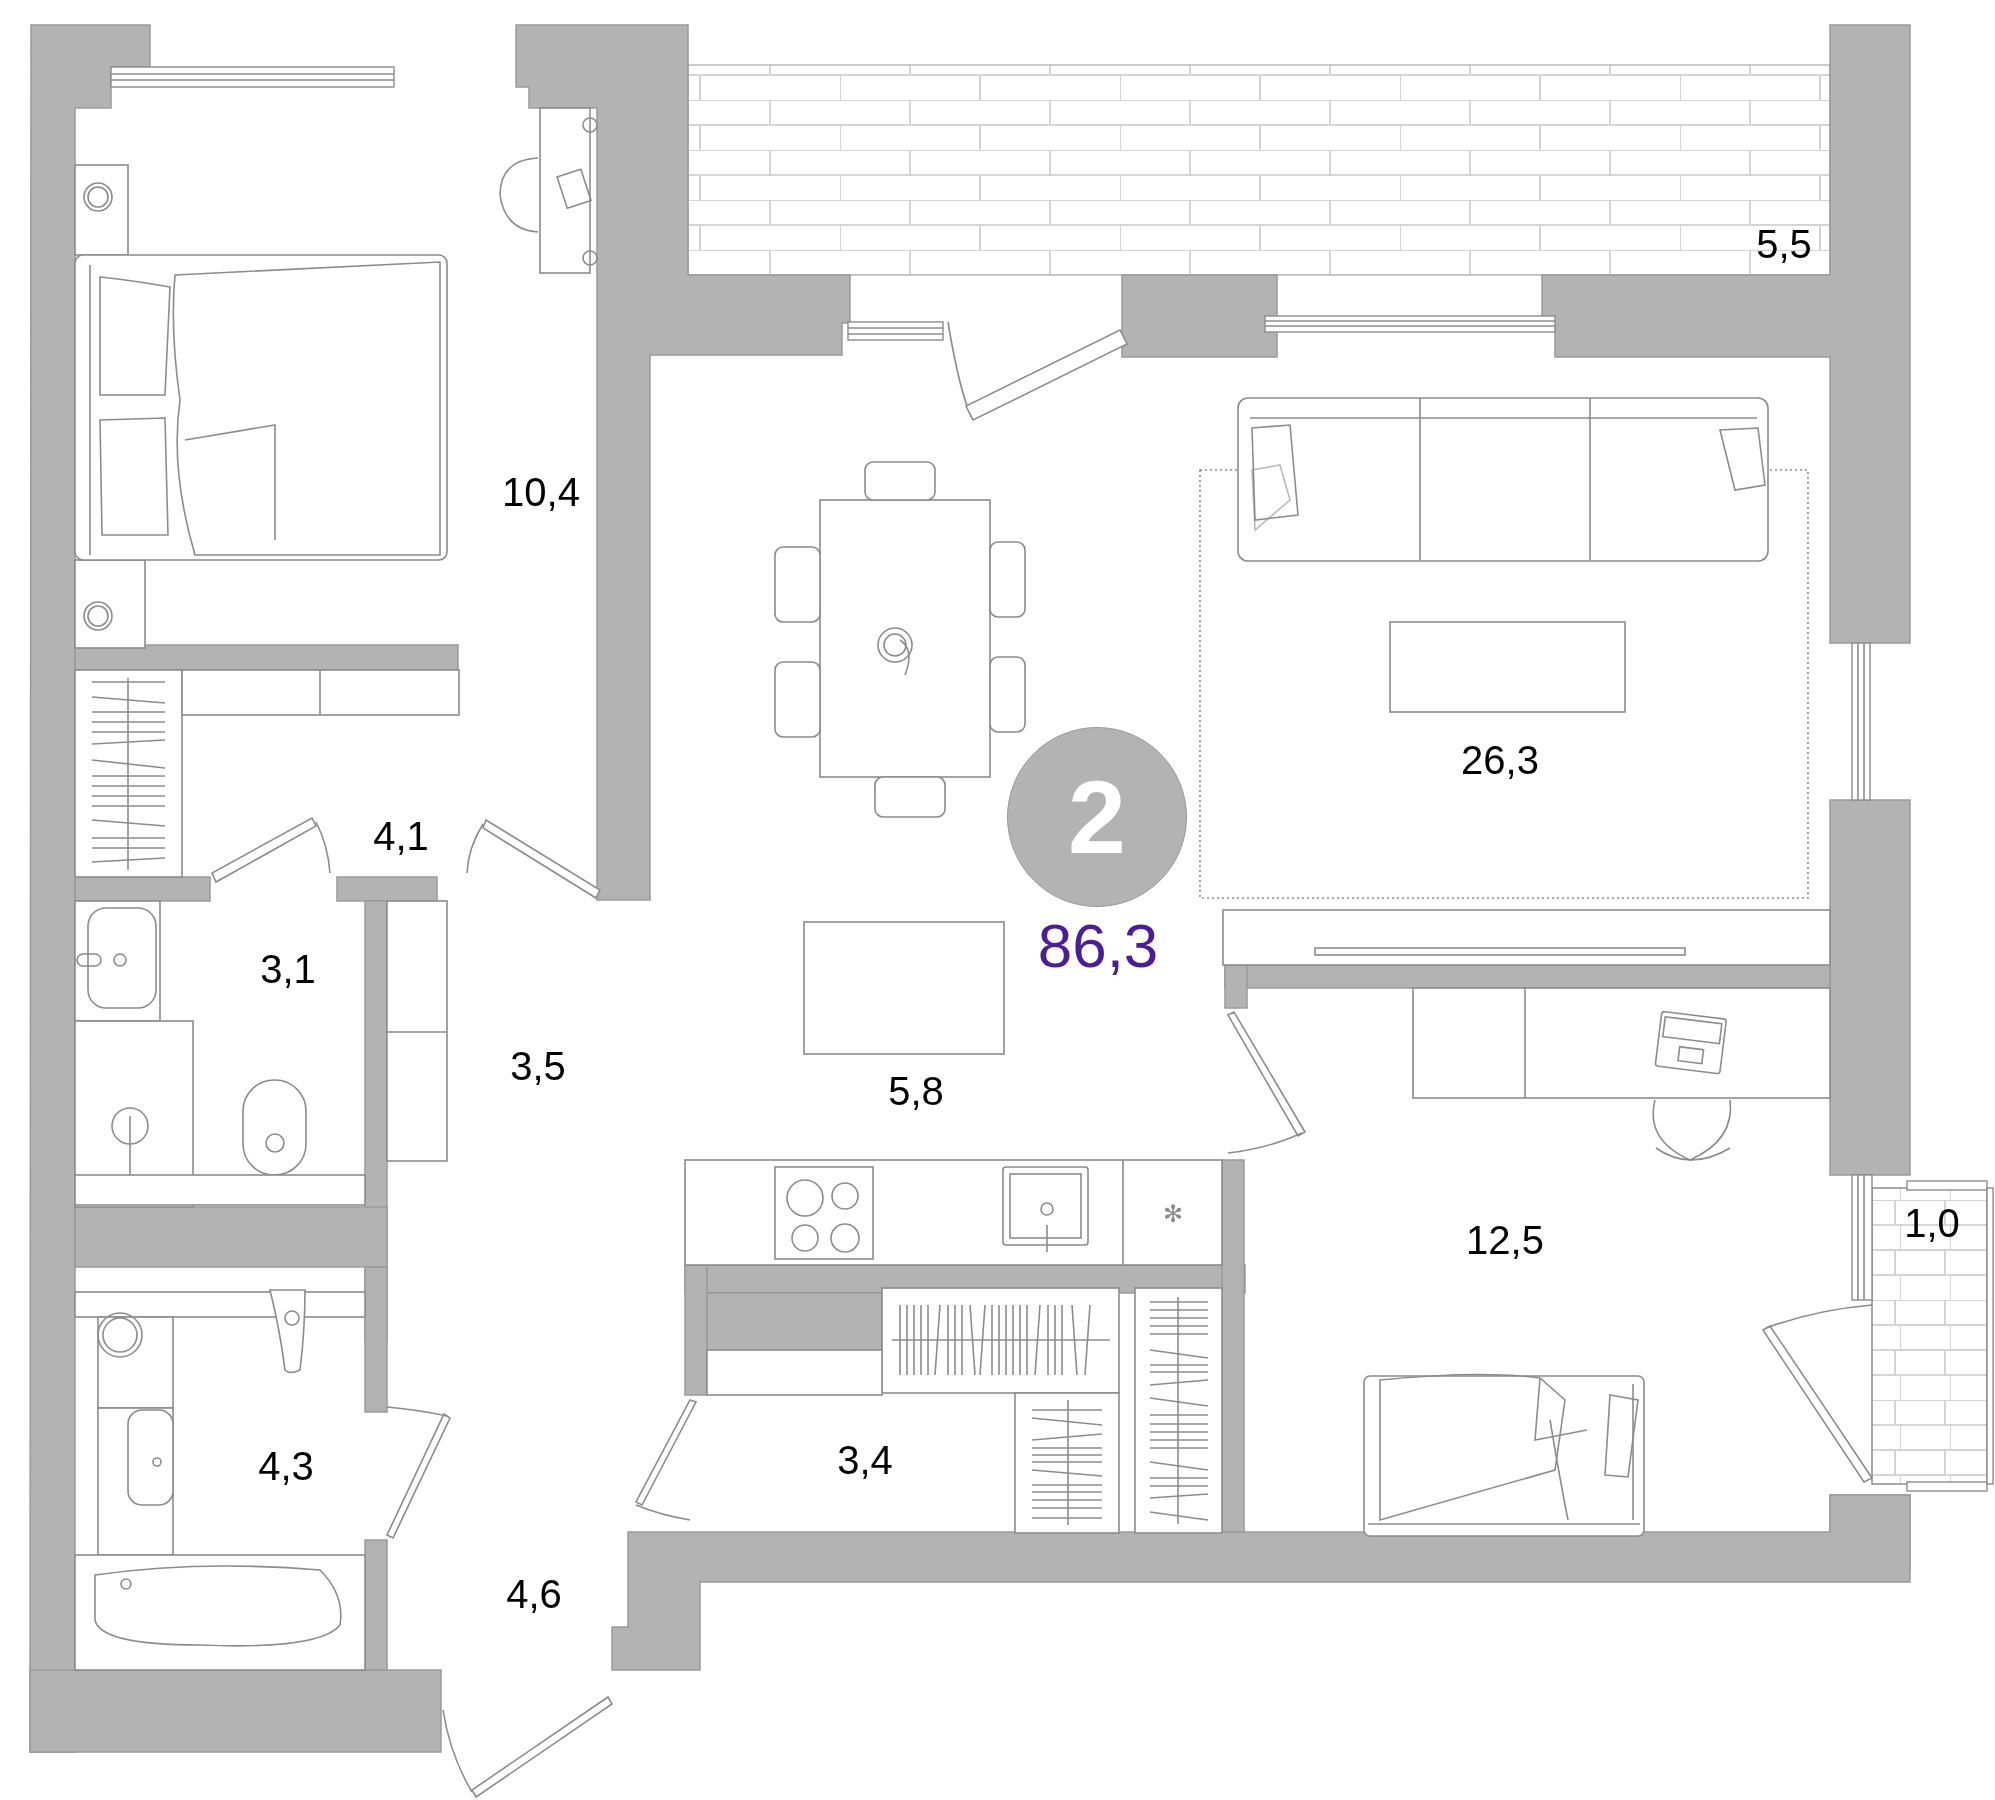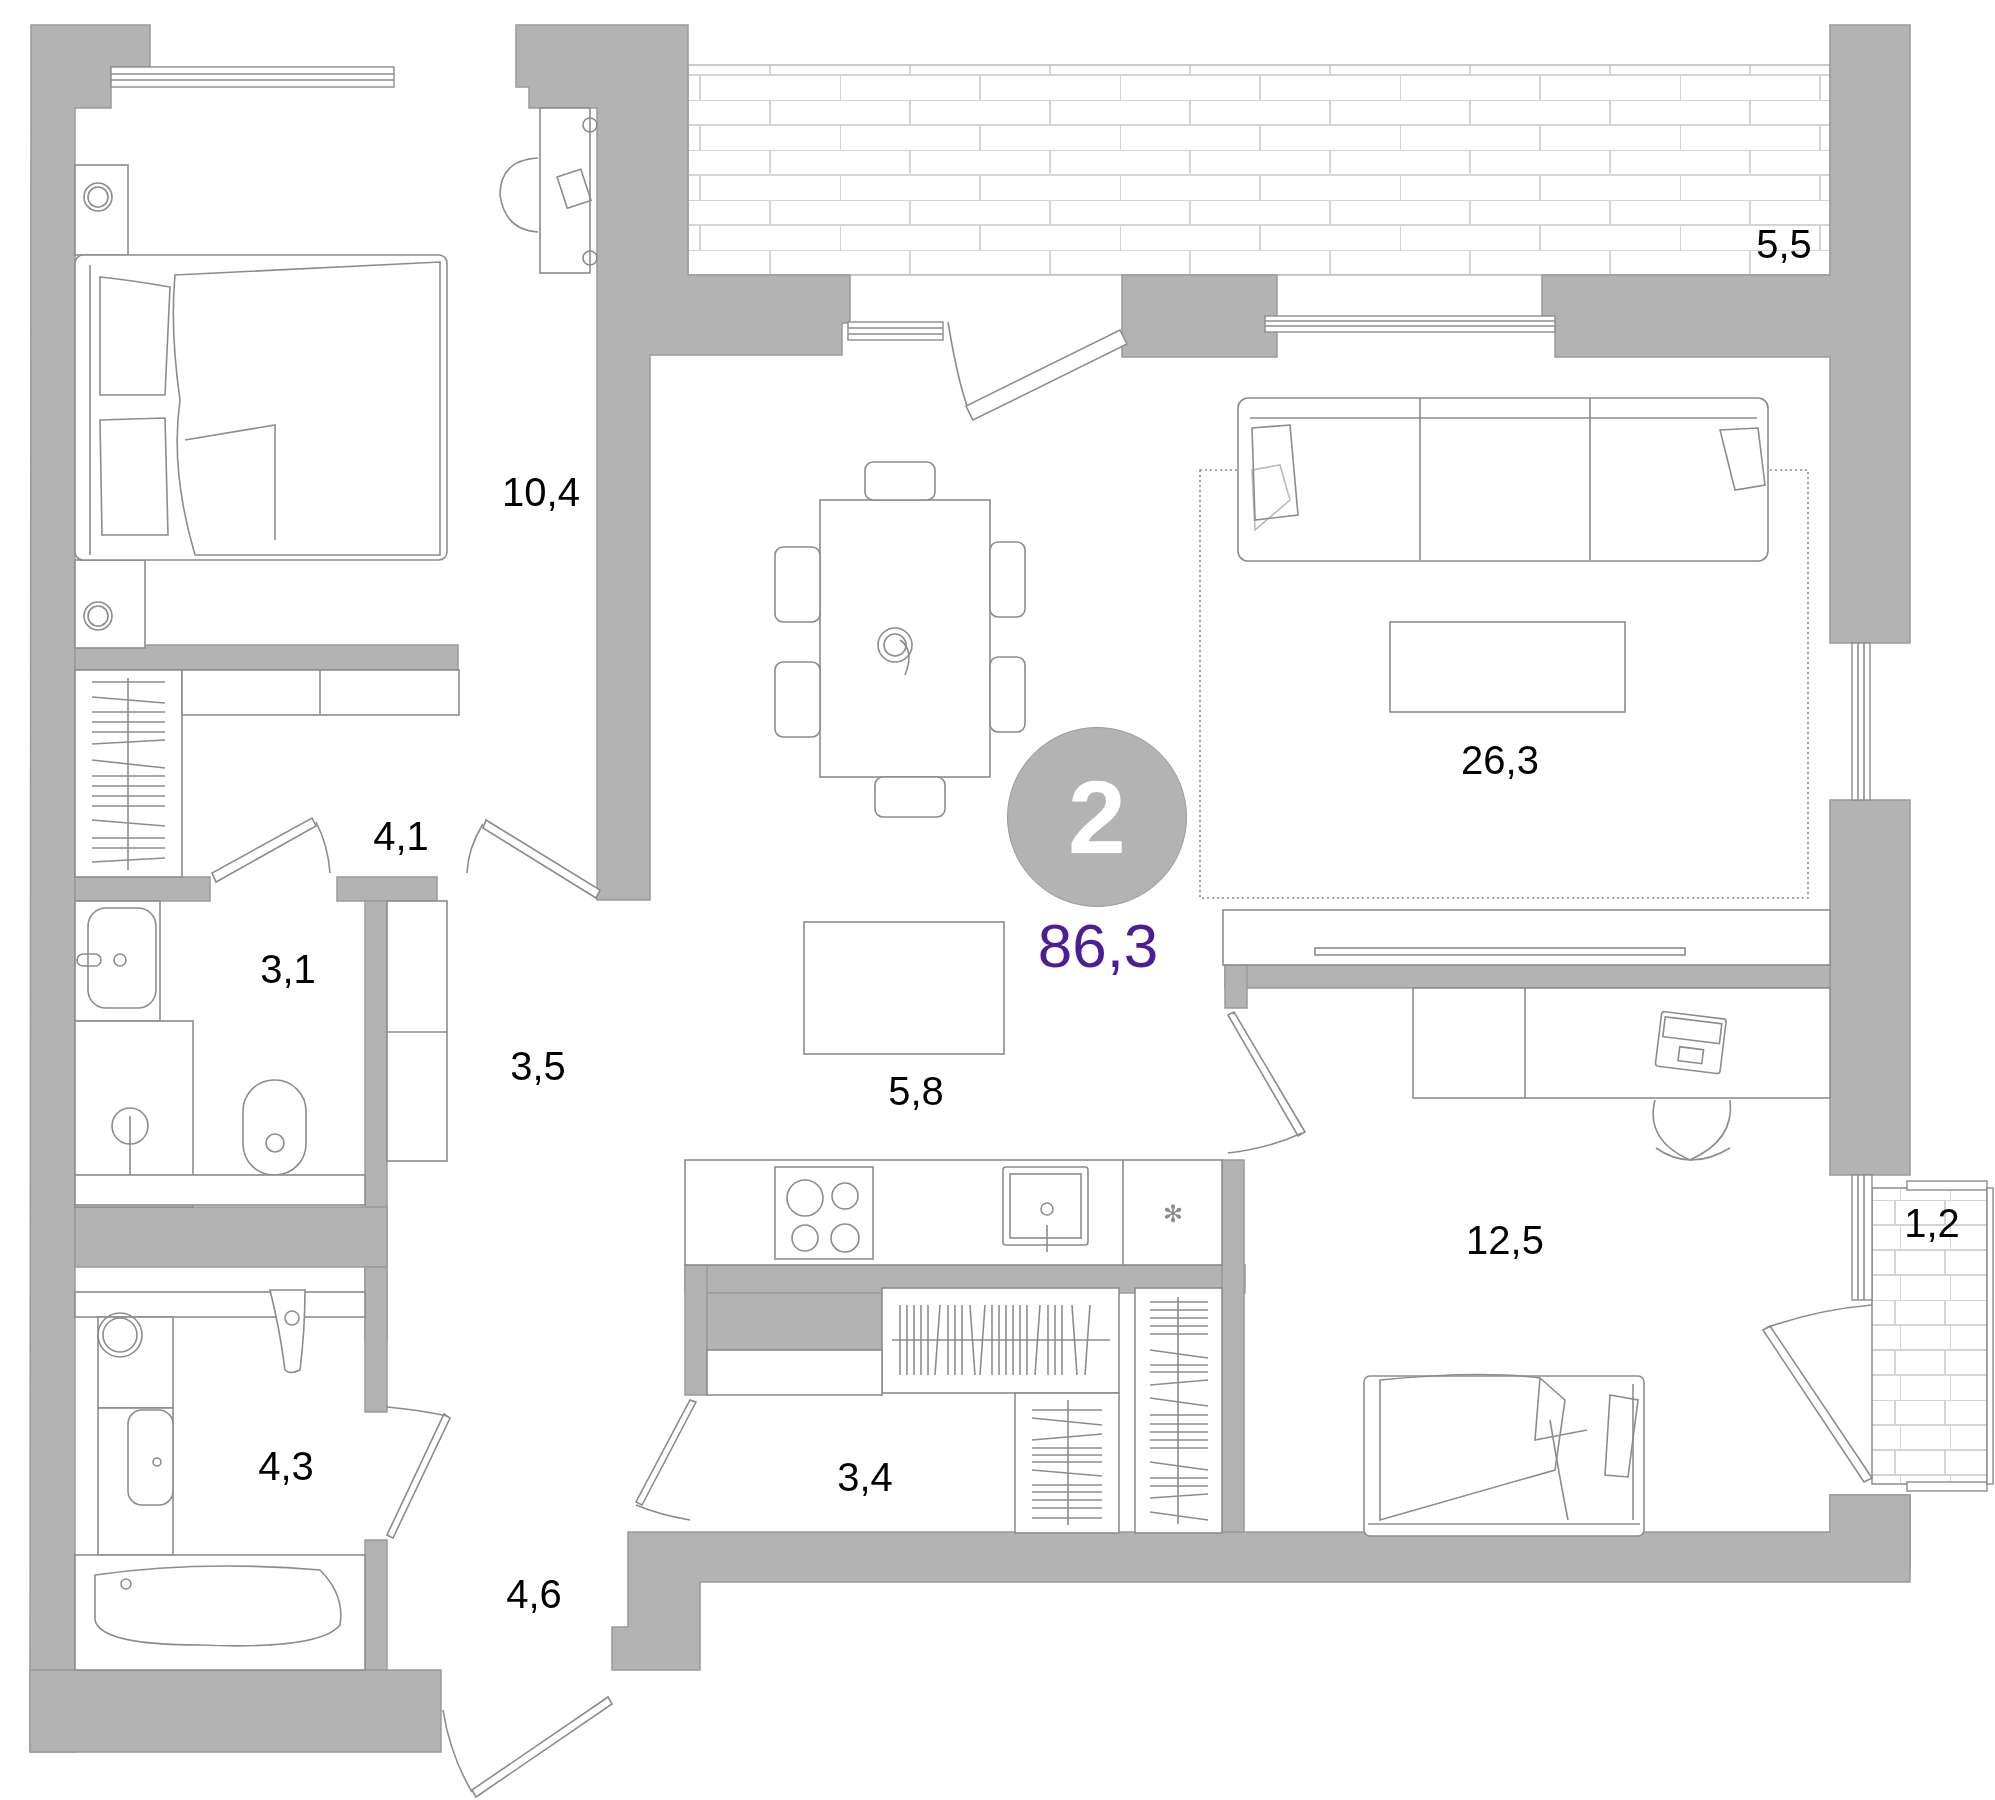--- a/index.html
+++ b/index.html
@@ -366,21 +366,21 @@
 </svg>
 
 <div class="area" style="left:541px;top:492px;">10,4</div>
 <div class="area" style="left:401px;top:795px;margin-top:41px;">4,1</div>
 <div class="area" style="left:288px;top:969px;">3,1</div>
 <div class="area" style="left:538px;top:1066px;">3,5</div>
 <div class="area" style="left:286px;top:1466px;">4,3</div>
 <div class="area" style="left:534px;top:1594px;">4,6</div>
 <div class="area" style="left:916px;top:1091px;">5,8</div>
 <div class="area" style="left:1500px;top:760px;text-align:center;">26,3</div>
-<div class="area" style="left:865px;top:1460px;margin-top:17px;">3,4</div>
+<div class="area" style="left:865px;top:1460px;">3,4</div>
 <div class="area" style="left:1505px;top:1240px;">12,5</div>
 <div class="area" style="left:1784px;top:244px;">5,5</div>
-<div class="area" style="left:1932px;top:1223px;">1,2</div>
+<div class="area" style="left:1932px;top:1223px;">1,0</div>
 
 <div class="badge" style="left:1097px;top:817px;">
   <span>2</span>
 </div>
 <div class="total" style="left:1098px;top:945px;">86,3</div>
 
 </body></html>

